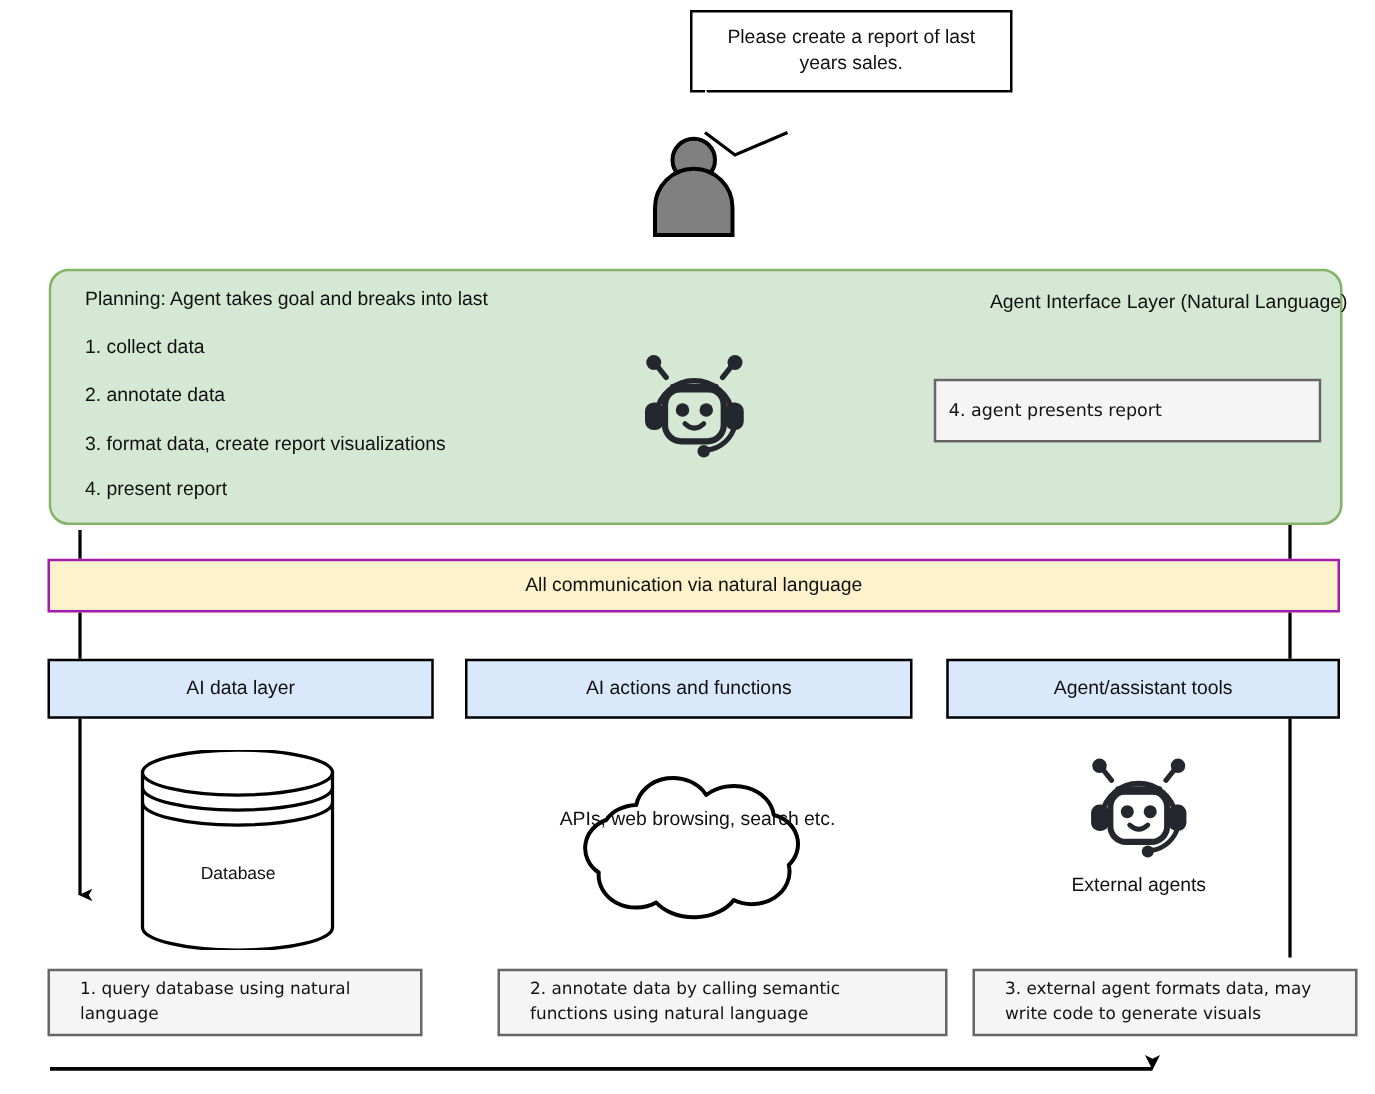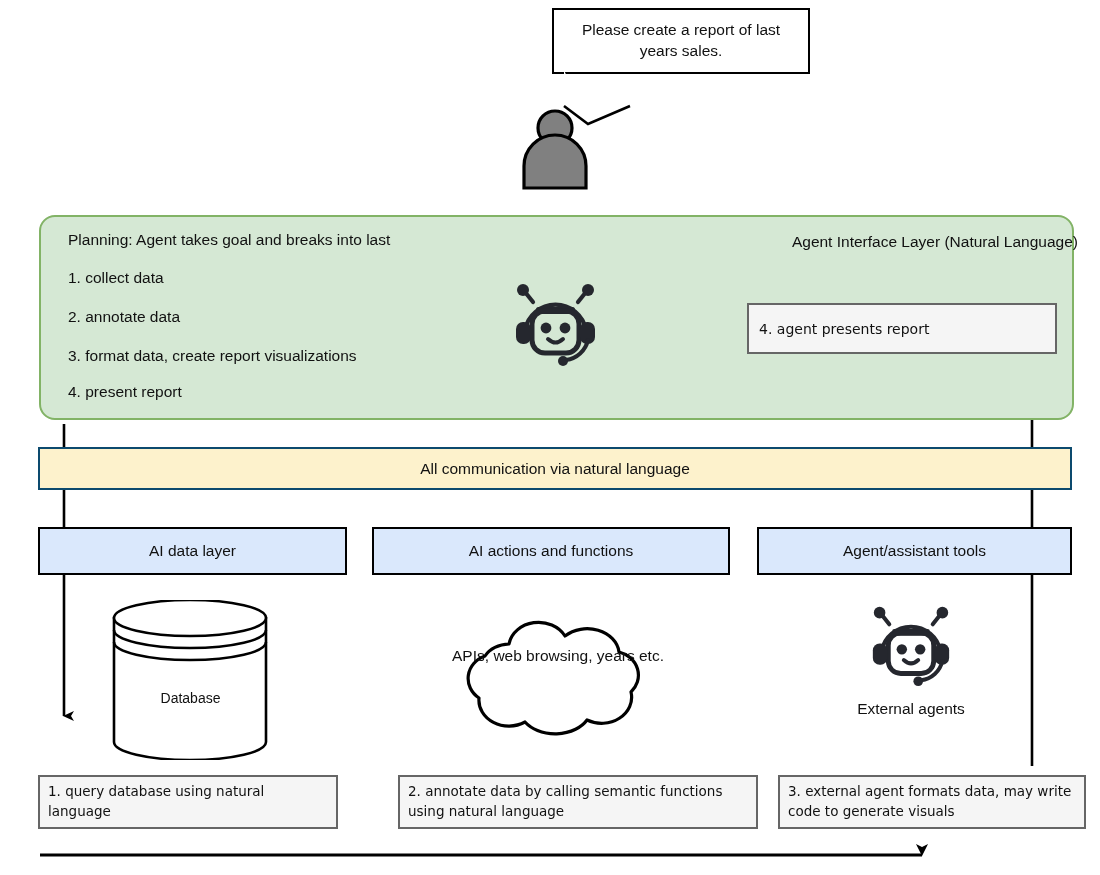--- a/index.html
+++ b/index.html
@@ -36,21 +36,21 @@
   #present-report-box{
     left:747px;top:303px;width:310px;height:51px;
     background:#f5f5f5;border:2px solid #666666;box-sizing:border-box;
     display:flex;align-items:center;padding-left:10px;
     font-size:14px;font-family:"DejaVu Sans",sans-serif;
   }
 
   
   #natural-language-bar{
     left:38px;top:447px;width:1034px;height:43px;
-    background:#fdf2cc;border:2px solid #0c4a6e;box-sizing:border-box;
+    background:#fdf2cc;border:2px solid #a21caf;box-sizing:border-box;
     display:flex;align-items:center;justify-content:center;
     font-size:15.5px;
   }
 
   
   .layer-box{
     top:527px;height:48px;
     background:#dae8fc;border:2px solid #000000;box-sizing:border-box;
     display:flex;align-items:center;justify-content:center;
     font-size:15.5px;
@@ -72,21 +72,21 @@
   }
   #robot-icon-external{left:865px;top:603px;width:92px;height:85px;}
   #external-agents-label{
     left:800px;top:700px;width:222px;text-align:center;font-size:15.5px;
   }
 
   
   .caption-box{
     top:775px;height:54px;background:#f5f5f5;
     border:2px solid #666666;box-sizing:border-box;
-    padding:5px 8px;font-size:13.5px;line-height:1.45;
+    padding:5px 24px;font-size:13.5px;line-height:1.45;
     font-family:"DejaVu Sans",sans-serif;
   }
   #caption-box-0{left:38px;width:300px;}
   #caption-box-1{left:398px;width:360px;}
   #caption-box-2{left:778px;width:308px;}
 
   
   #arrows-layer{left:0;top:0;width:1100px;height:875px;}
 </style>
 </head>
@@ -185,21 +185,21 @@
   <path d="M62,26
            A30,26 0 0 1 118,18
            A32,26 0 0 1 172,34
            A26,24 0 0 1 184,74
            A30,26 0 0 1 140,102
            A36,26 0 0 1 78,104
            A30,26 0 0 1 32,80
            A26,24 0 0 1 38,38
            A28,22 0 0 1 62,26 Z" fill="#ffffff" stroke="#000000" stroke-width="3.2" stroke-linejoin="round"></path>
 </svg>
-<div class="abs" id="cloud-label">APIs, web browsing, years etc.</div>
+<div class="abs" id="cloud-label">APIs, web browsing, search etc.</div>
 
 <svg class="abs" id="robot-icon-external" viewBox="0 0 95 88">
   <g fill="none" stroke="#25272e" stroke-width="4.2" stroke-linecap="round">
     <path d="M25,22 L17,12"></path>
     <path d="M70,22 L78,12"></path>
   </g>
   <circle cx="15" cy="10" r="6" fill="#25272e"></circle>
   <circle cx="80" cy="10" r="6" fill="#25272e"></circle>
   <path d="M17,50 A31,31 0 0 1 78,50" fill="none" stroke="#25272e" stroke-width="4.2"></path>
   <rect x="28" y="27" width="39" height="7" rx="2.5" fill="#25272e"></rect>

